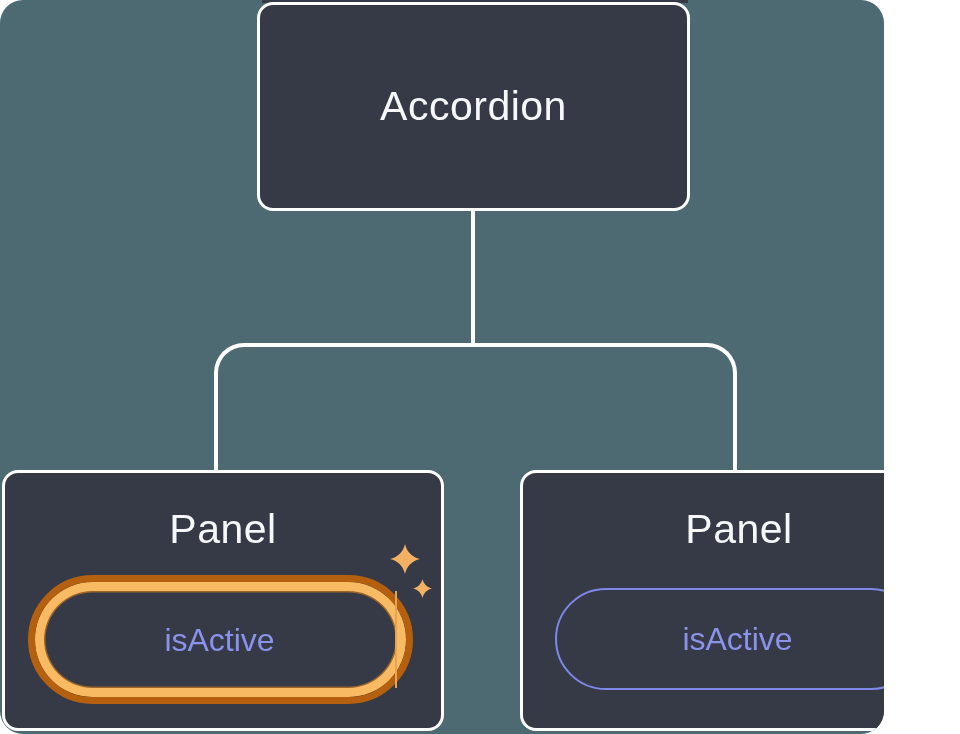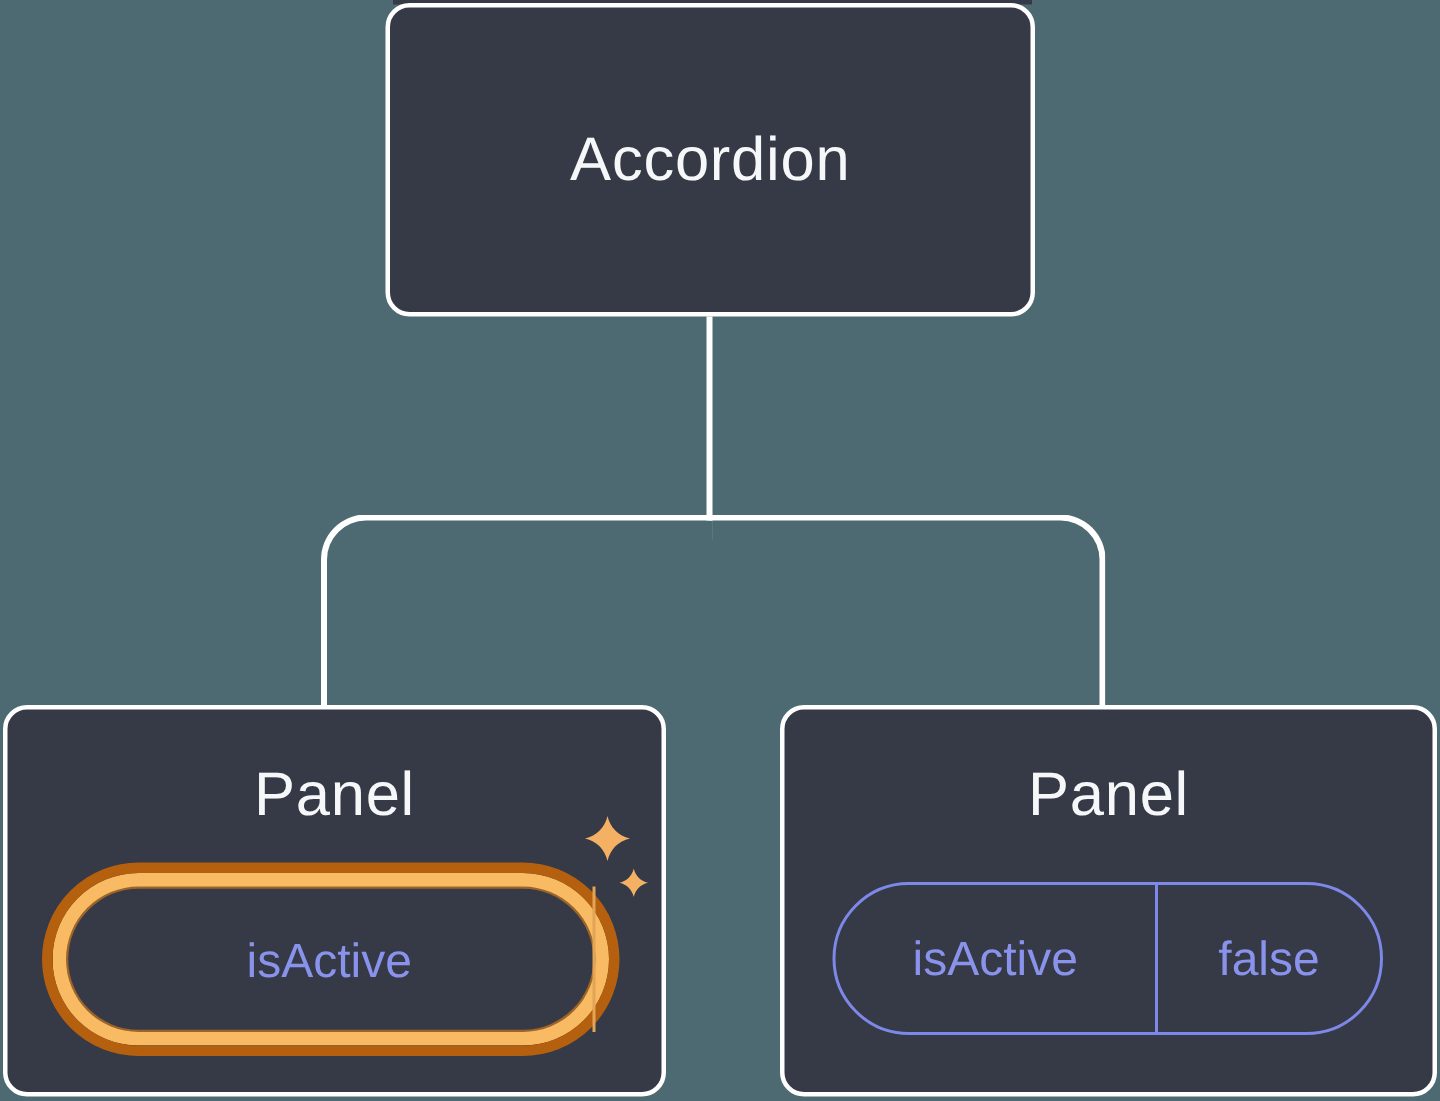--- a/index.html
+++ b/index.html
@@ -1,21 +1,22 @@
 <!DOCTYPE html>
 <html><head>
 <meta charset="utf-8">
 <style>
   html,body{margin:0;padding:0;}
   body{font-family:"Liberation Sans",sans-serif;}
   #canvas{
     position:relative;
-    width:960px;height:734px;
+    width:884px;height:734px;
     background:#4d6a72;
     overflow:hidden;
+    border-radius:23px;
   }
   
   .node{
     position:absolute;
     box-sizing:border-box;
     background:#353a46;
     border:3px solid #ffffff;
     border-radius:16px;
   }
   .node-root{
@@ -136,19 +137,16 @@
     <path fill="#f4b163" transform="translate(24,37) scale(0.6333)" d="M15 0C16.8 7.8 22.2 13.2 30 15C22.2 16.8 16.8 22.2 15 30C13.2 22.2 7.8 16.8 0 15C7.8 13.2 13.2 7.8 15 0Z"></path>
   </svg>
 
   <div class="node panel panel-right">
     <div class="node-title">Panel</div>
     <div class="pill pill-inactive">
       <div class="pill-cell cell-key">
         <span class="state-text">isActive</span>
       </div>
       <div class="pill-divider divider-purple"></div>
-      <div class="pill-cell cell-val">
-        <span class="state-text">false</span>
-      </div>
     </div>
   </div>
 
 </div>
 
 </body></html>

